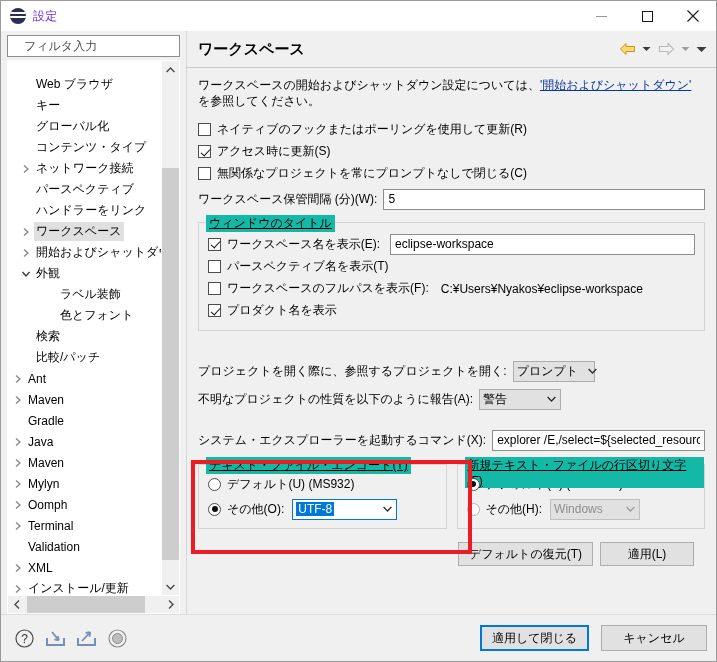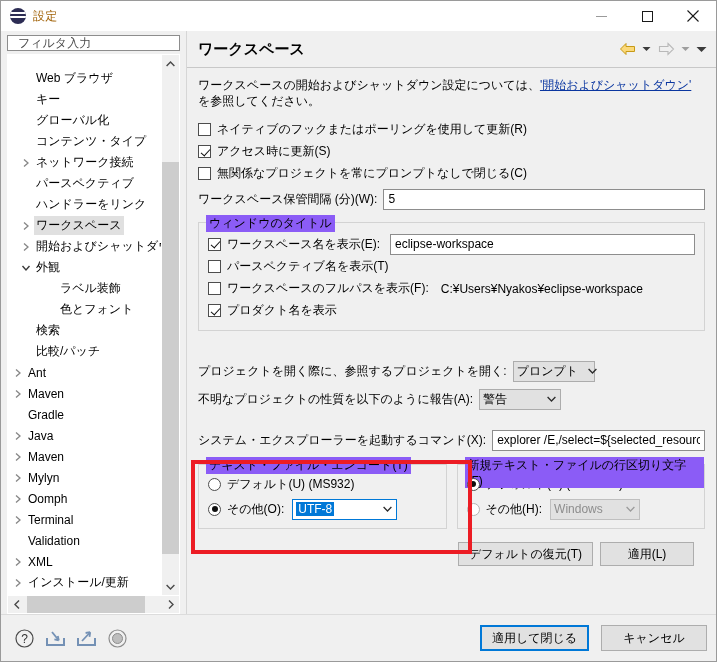--- a/index.html
+++ b/index.html
@@ -43,21 +43,21 @@
     left: 0; right: 0; top: 4px; height: 1.5px;
     background: #ffffff;
     box-shadow: 0 4px 0 0 #ffffff;
   }
   .title-icon::after {
     content: ""; position: absolute;
     left: 1px; right: 1px; top: 7px; height: 2px;
     background: #f5b301; opacity: 0;
   }
   .title-text {
-    font-size: 12px; color: #a16207;
+    font-size: 12px; color: #6d28d9;
     letter-spacing: .2px;
   }
   .winbtns {
     position: absolute; right: 0; top: 0;
     height: 30px; display: flex;
   }
   .winbtn {
     width: 46px; height: 30px;
     display: flex; align-items: center; justify-content: center;
     background: transparent;
@@ -77,26 +77,26 @@
     width: 185px; flex: 0 0 185px;
     display: flex; flex-direction: column;
     background: #f0f0f0;
     padding: 0;
     box-sizing: border-box;
   }
   .filter-wrap { padding: 4px 6px 3px 6px; }
   .filter-input {
     width: 100%;
     box-sizing: border-box;
-    height: 16px;
+    height: 22px;
     border: 1px solid #8d8d8d;
     background: #ffffff;
     font-family: inherit;
     font-size: 12px;
-    padding: 0 10px;
+    padding: 0 16px;
     color: #000;
     outline: none;
   }
   .filter-input::placeholder { color: #4a4a4a; opacity: 1; }
 
   .tree-outer {
     margin: 0 6px 0 6px;
     flex: 1 1 auto;
     min-height: 0;
     background: #ffffff;
@@ -257,23 +257,24 @@
   
   .group {
     border: 1px solid #d3d3d3;
     margin-top: 11px;
     padding: 8px 9px 8px 9px;
     position: relative;
   }
   .group > .gtitle {
     position: absolute;
     top: -8px; left: 7px;
-    background: #8b5cf6;
+    background: #14b8a6;
     padding: 0 3px;
     font-size: 12px;
+    text-decoration: underline;
   }
 
   
   .combo {
     height: 21px;
     border: 1px solid #acacac;
     background: #e1e1e1;
     display: inline-flex; align-items: center;
     font-size: 12px;
     box-sizing: border-box;

